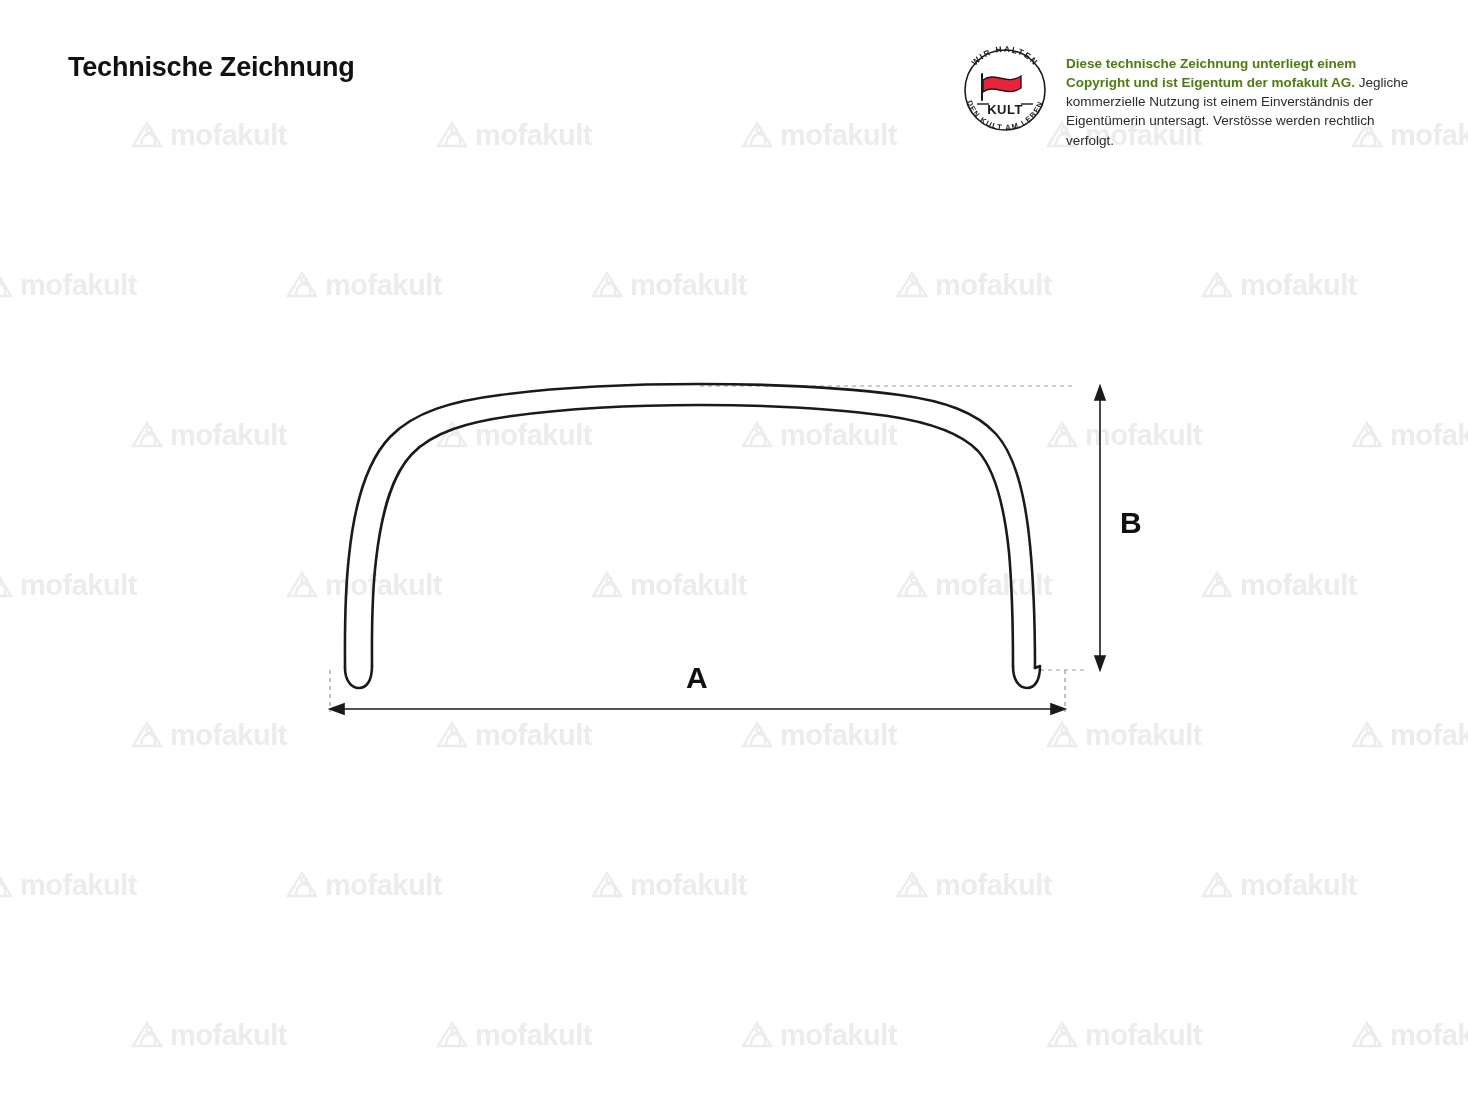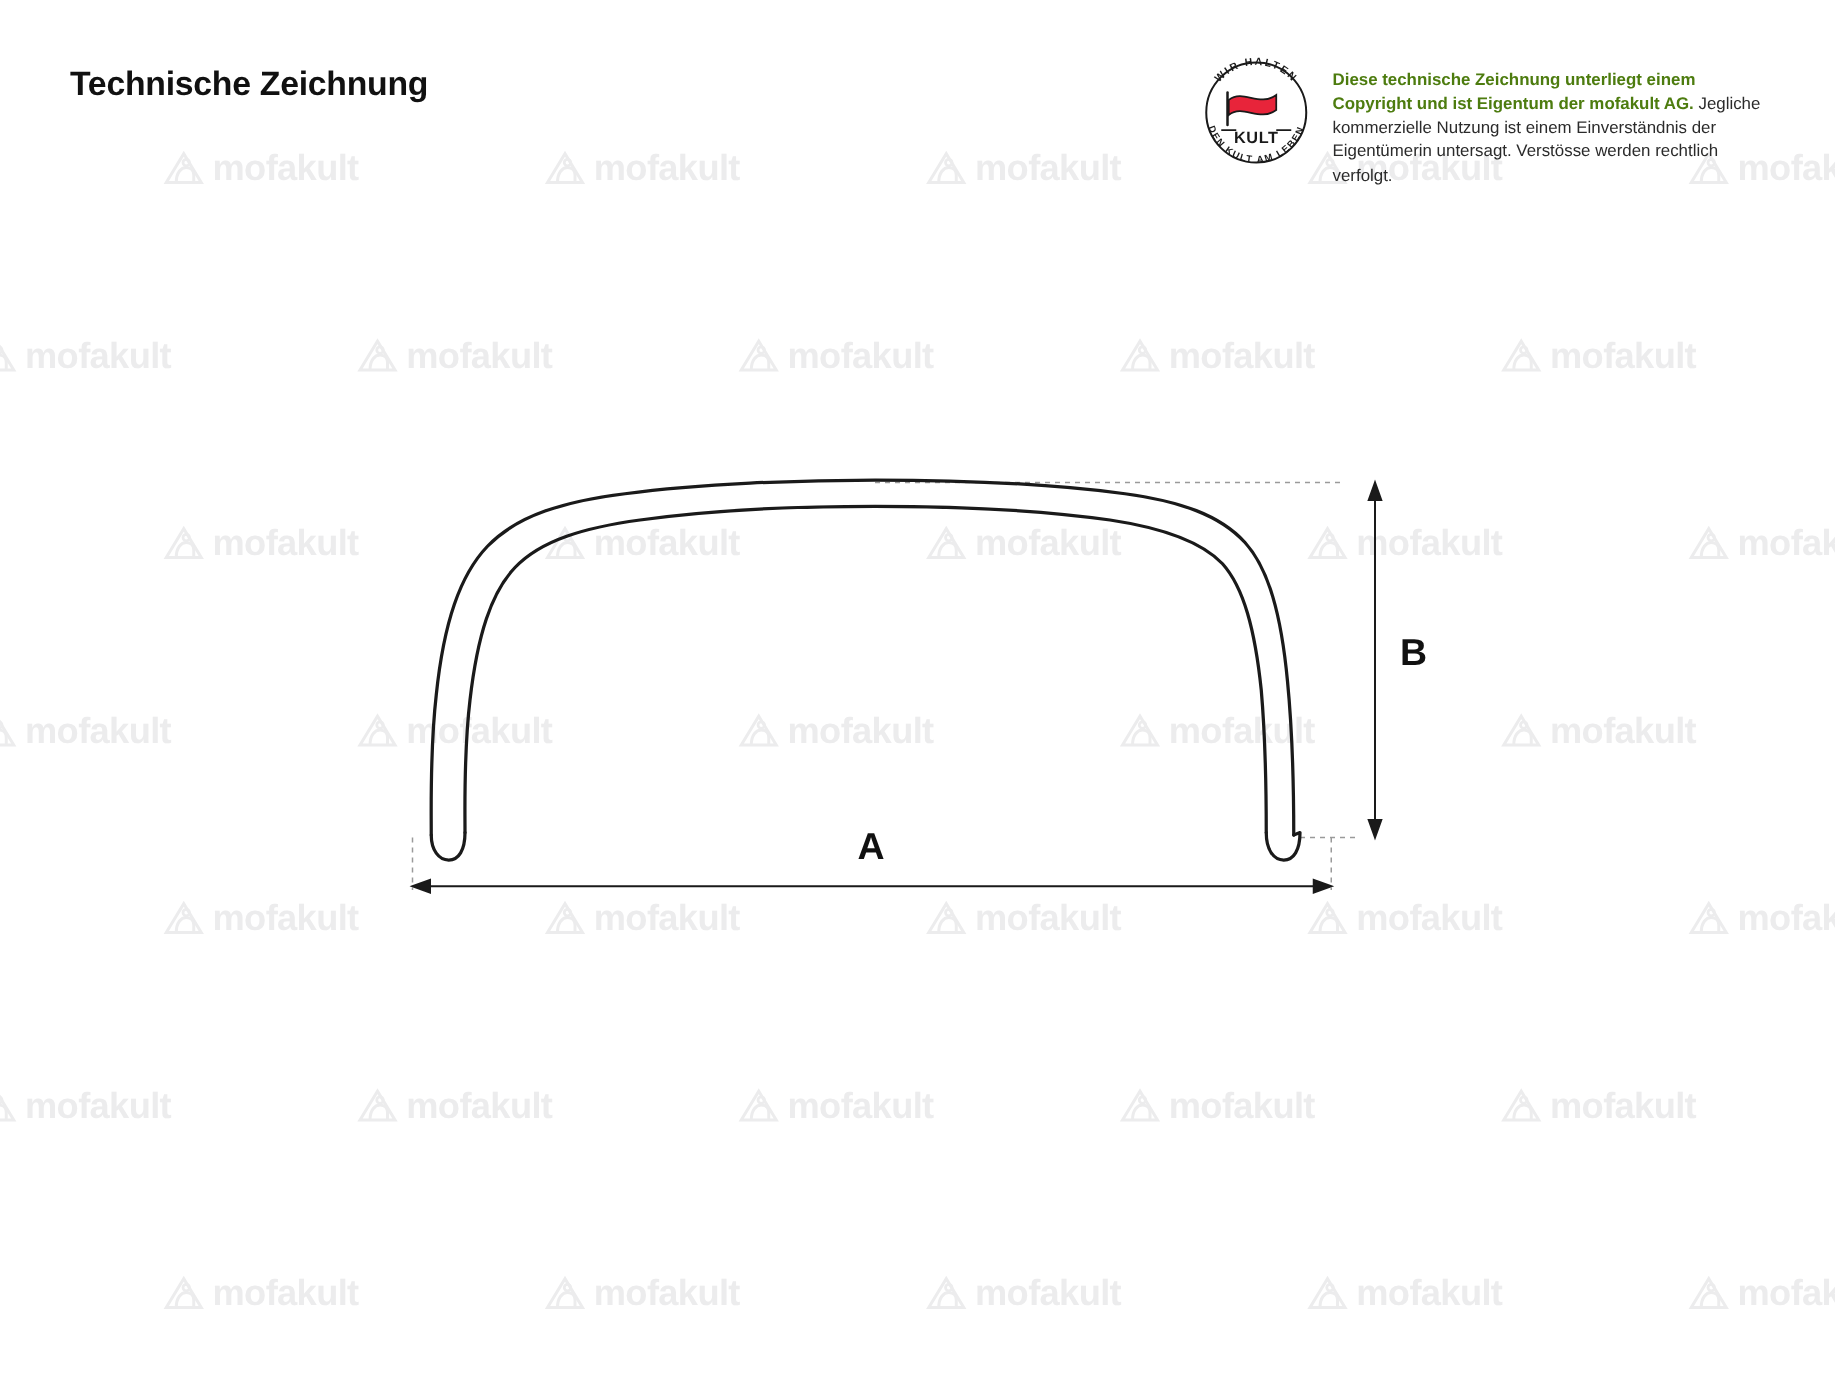--- a/index.html
+++ b/index.html
@@ -40,21 +40,21 @@
     font-weight: 700;
     color: #ececed;
     letter-spacing: -0.5px;
     line-height: 1;
     white-space: nowrap;
   }
 
   
   #header-title {
     position: absolute;
-    left: 56px;
+    left: 68px;
     top: 52px;
     font-size: 27px;
     font-weight: 700;
     color: #111111;
     letter-spacing: -0.2px;
     z-index: 5;
   }
 
   #copyright-block {
     position: absolute;

